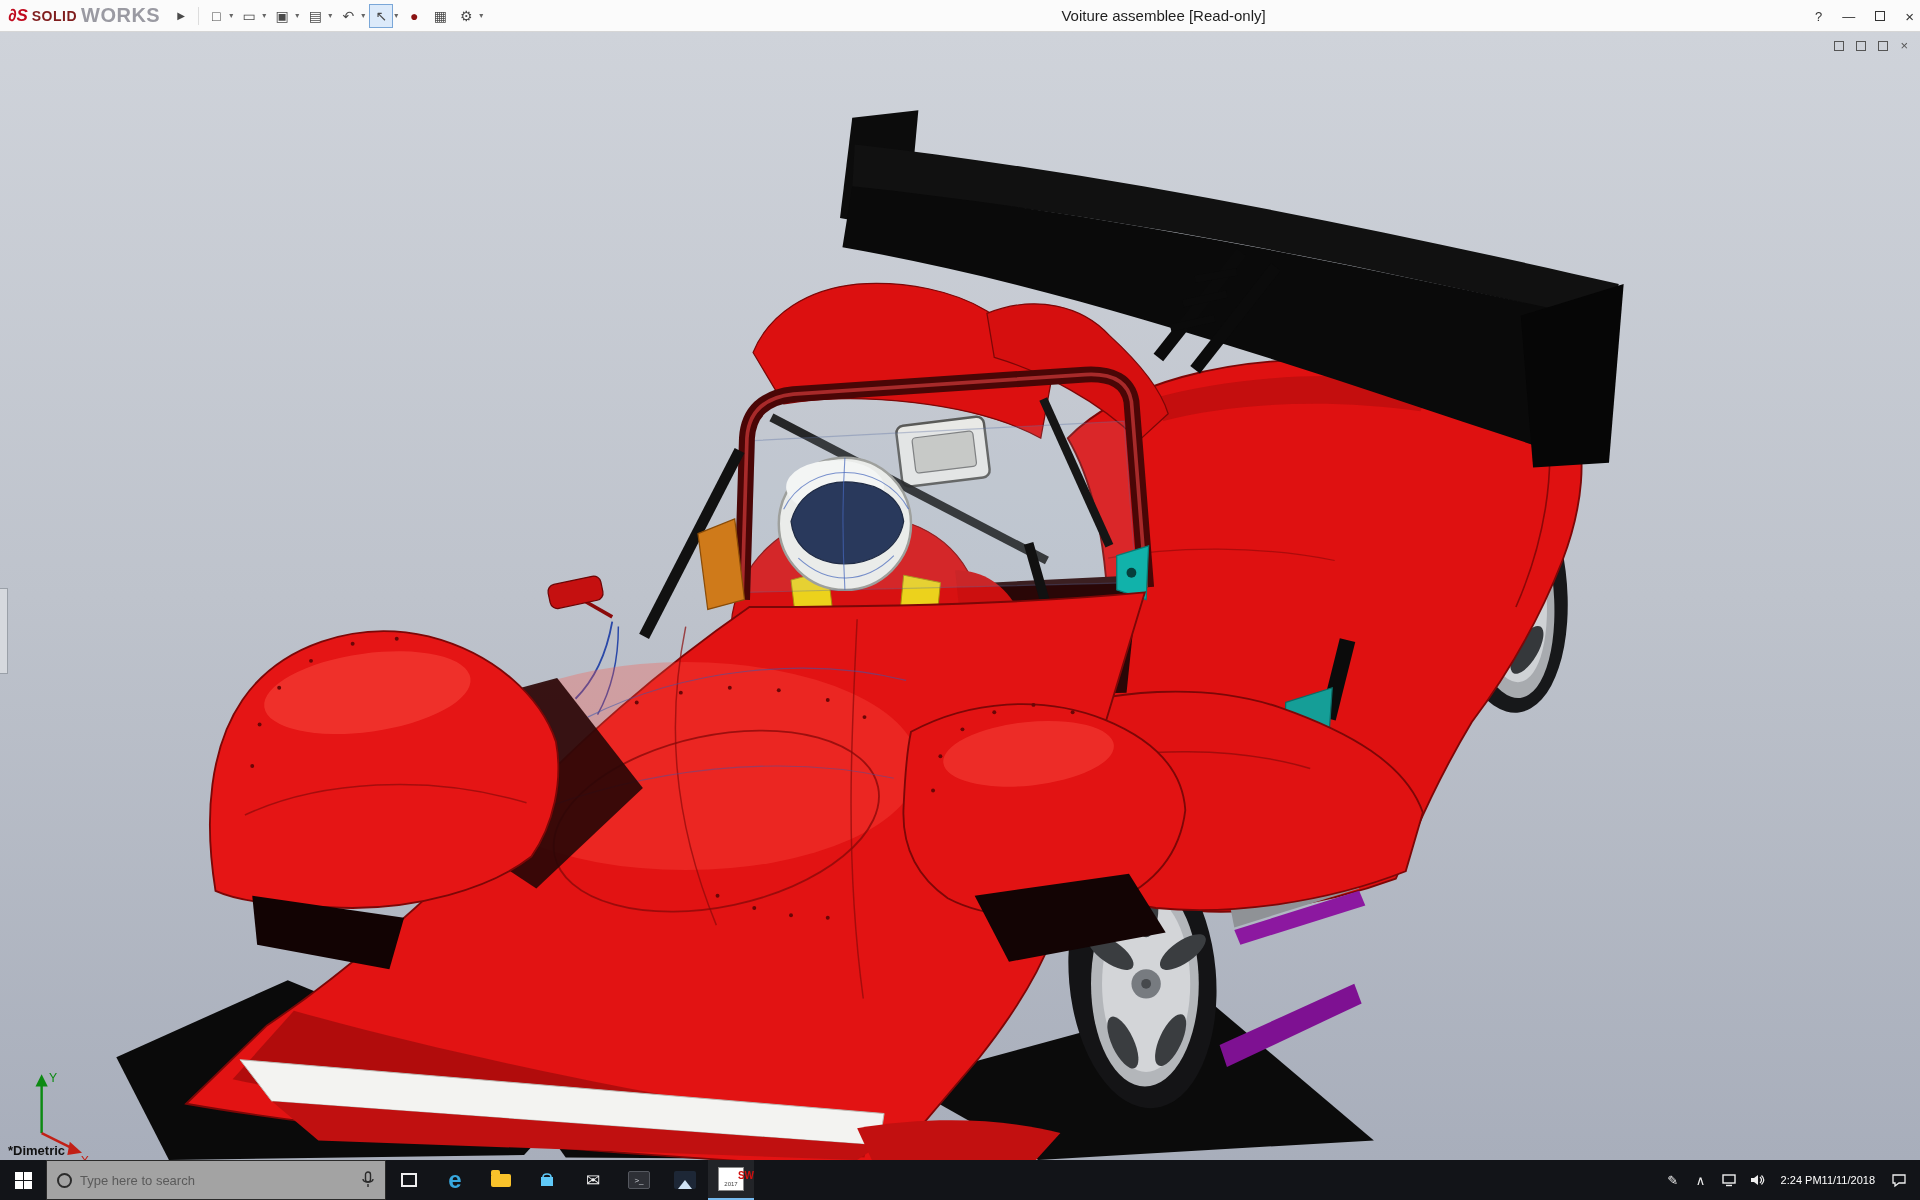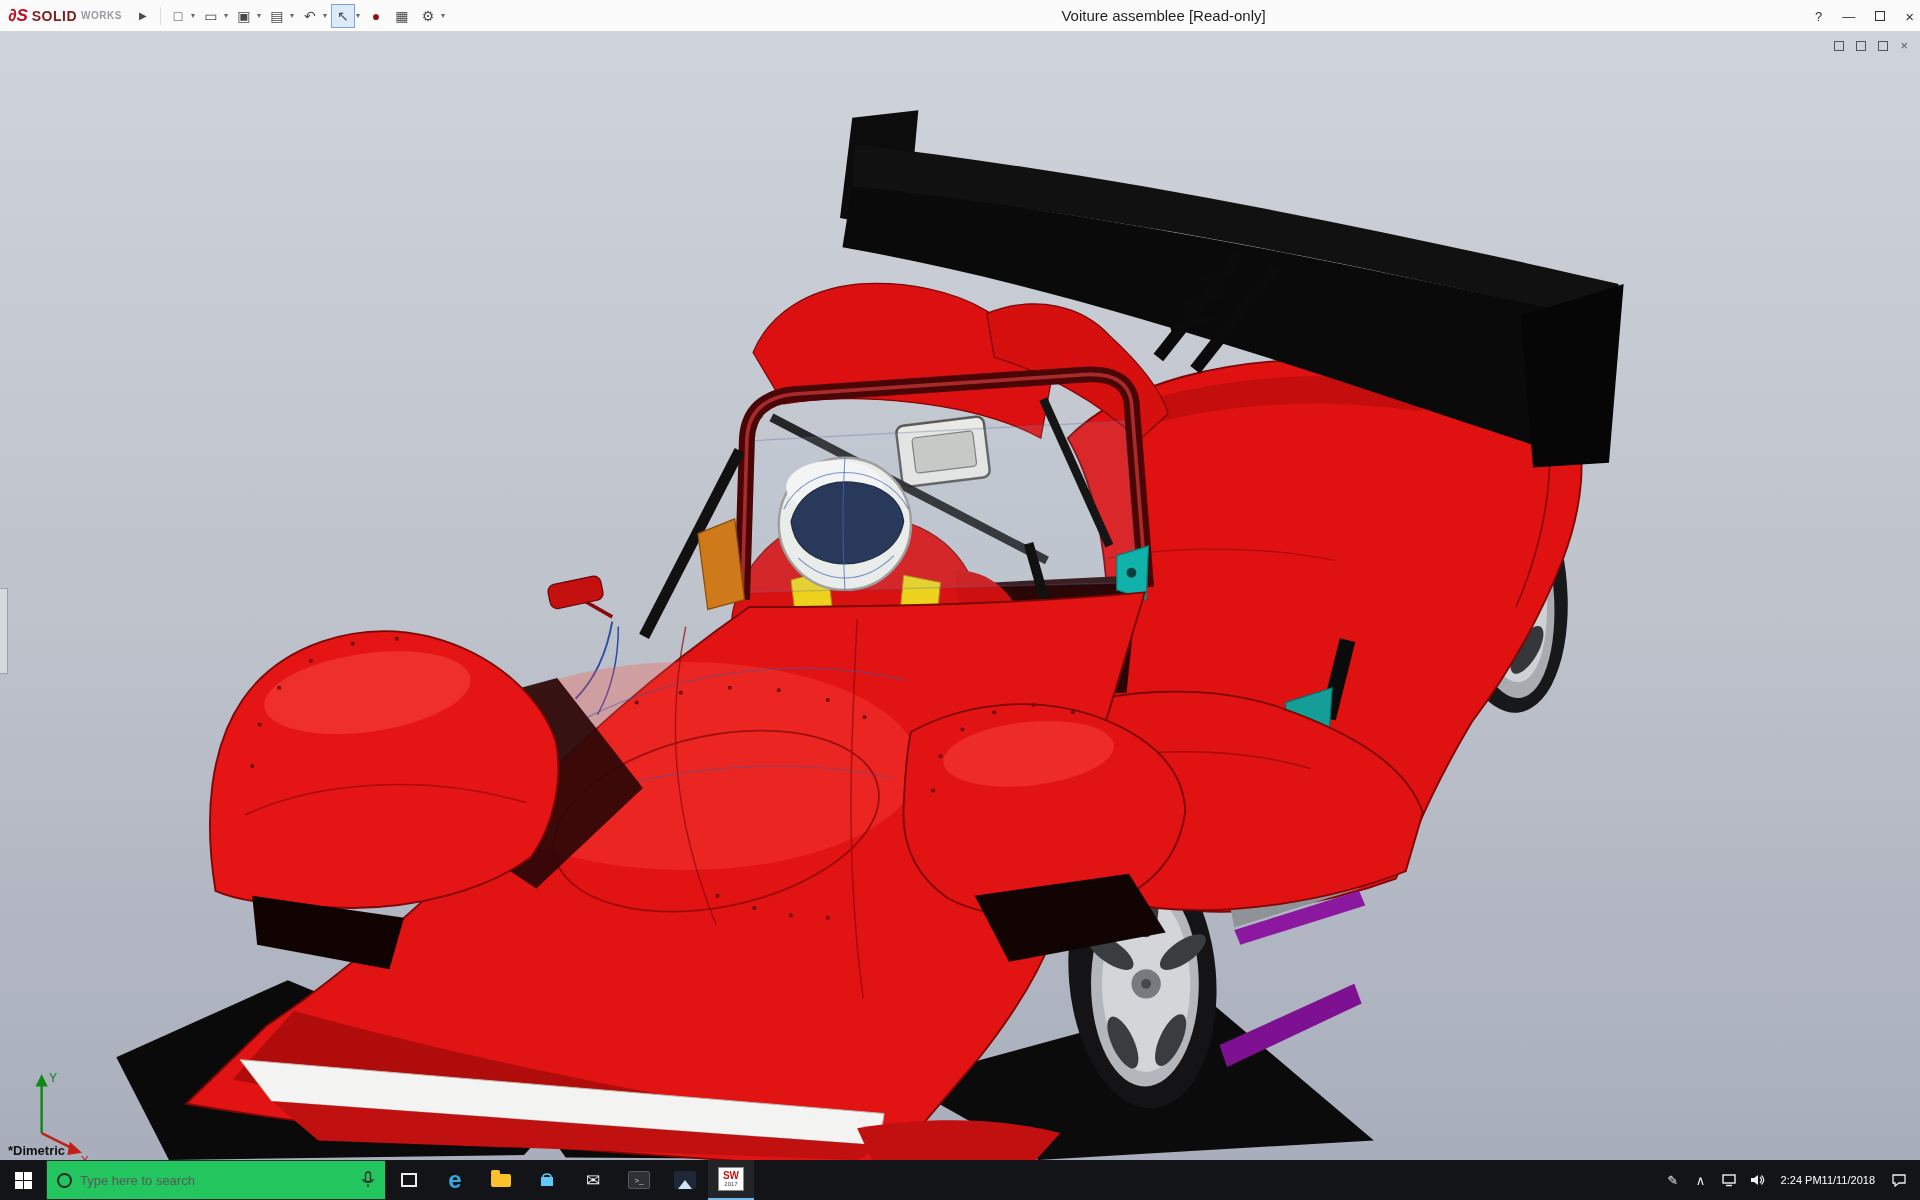--- a/index.html
+++ b/index.html
@@ -5,21 +5,21 @@
   * { margin:0; padding:0; box-sizing:border-box; }
   html,body { width:1920px; height:1200px; overflow:hidden; background:#000;
               font-family:"Liberation Sans", sans-serif; }
 
   
   .titlebar { position:relative; height:32px; background:#fbfbfb;
               border-bottom:1px solid #d6d6d6; display:flex; align-items:center; }
   .brand { display:flex; align-items:center; gap:4px; padding:0 8px; }
   .logo-mark { color:#c00a1e; font-weight:bold; font-size:17px; font-style:italic; }
   .brand-bold { font-weight:bold; color:#7f1d1d; font-size:14px; letter-spacing:.5px; }
-  .brand-light { font-weight:bold; color:#9a9aa2; font-size:10px; letter-spacing:.5px; }
+  .brand-light { font-weight:bold; color:#9a9aa2; font-size:20px; letter-spacing:.5px; }
   .tb-btn { display:flex; align-items:center; justify-content:center;
             min-width:24px; height:24px; color:#4a4a4a; font-size:14px;
             border:1px solid transparent; margin:0 1px; cursor:default; }
   .tb-btn.active { background:#dceafa; border-color:#7aa7d8; }
   .tb-caret { font-size:8px; color:#666; margin:0 3px 0 0; align-self:center; }
   .tb-sep { width:1px; height:18px; background:#ddd; margin:0 4px; }
   .sphere { color:#8a1212; }
   .win-title { position:absolute; left:60.6%; transform:translateX(-50%);
                font-size:15px; color:#1e1e1e; white-space:nowrap; }
   .win-controls { position:absolute; right:6px; top:0; height:32px;
@@ -36,21 +36,21 @@
                 font-weight:bold; color:#111; z-index:5; }
   .fm-handle { position:absolute; left:0; top:556px; width:8px; height:86px;
                background:#d6d9de; border:1px solid #9aa0a8; border-left:none; z-index:5; }
 
   
   .taskbar { height:40px; background:#121418; display:flex; align-items:stretch; color:#fff; }
   .tb-item { width:46px; display:flex; align-items:center; justify-content:center; }
   .start-grid { display:grid; grid-template-columns:8px 8px; grid-template-rows:8px 8px;
                 gap:1px; }
   .start-grid i { background:#fff; display:block; }
-  .searchbox { width:340px; background:#22c55e; display:flex; align-items:center;
+  .searchbox { width:340px; background:#a3a3a3; display:flex; align-items:center;
                gap:8px; padding:8px 10px; border:1px solid #2a2a2a; }
   .cortana-ring { width:15px; height:15px; border:2px solid #2b2b2b; border-radius:50%; }
   .searchbox input { flex:1; border:none; outline:none; background:transparent;
                      font-size:13px; color:#222; font-family:"Liberation Sans",sans-serif; }
   .searchbox input::placeholder { color:#5a5a5a; }
   .taskview-icon { width:16px; height:14px; border:2px solid #eee; }
   .edge-e { font-size:24px; font-weight:bold; color:#38a9e0; line-height:1; }
   .folder { position:relative; width:20px; height:13px; background:#f9c22b; border-radius:2px; }
   .folder::before { content:""; position:absolute; top:-4px; left:0; width:9px; height:5px;
                     background:#f9c22b; border-radius:2px 2px 0 0; }
@@ -58,21 +58,21 @@
   .term-tile { width:22px; height:18px; background:#2e3036; border:1px solid #55585f;
                border-radius:2px; color:#cfd2d8; font-size:8px; display:flex;
                align-items:center; justify-content:center; }
   .photos-tile { width:22px; height:18px; background:#1d2736; border-radius:2px;
                  display:flex; align-items:flex-end; justify-content:center; overflow:hidden; }
   .mountain { width:0; height:0; border-left:7px solid transparent;
               border-right:7px solid transparent; border-bottom:9px solid #cfe3f5; }
   .sw-tile { width:26px; height:24px; background:#fff; border:1px solid #888;
              display:flex; flex-direction:column; align-items:center; justify-content:center;
              line-height:1; }
-  .sw-tile .l1 { color:#d01010; font-weight:bold; font-size:10px; }
+  .sw-tile .l1 { color:#d01010; font-weight:bold; font-size:10px;padding-left:30px; }
   .sw-tile .l2 { color:#444; font-size:6px; }
   .active-app { border-bottom:2px solid #76b9ed; background:rgba(255,255,255,.07); }
   .tray { display:flex; align-items:center; }
   .tray .tb-item { width:28px; font-size:13px; color:#eee; }
   .clock { display:flex; flex-direction:row; justify-content:center; align-items:center;
            font-size:11px; line-height:14px; padding:0 10px; color:#fff; }
   .show-desktop { width:7px; border-left:1px solid #3a3d42; }
   .spacer { flex:1; }
 </style>
 </head>

